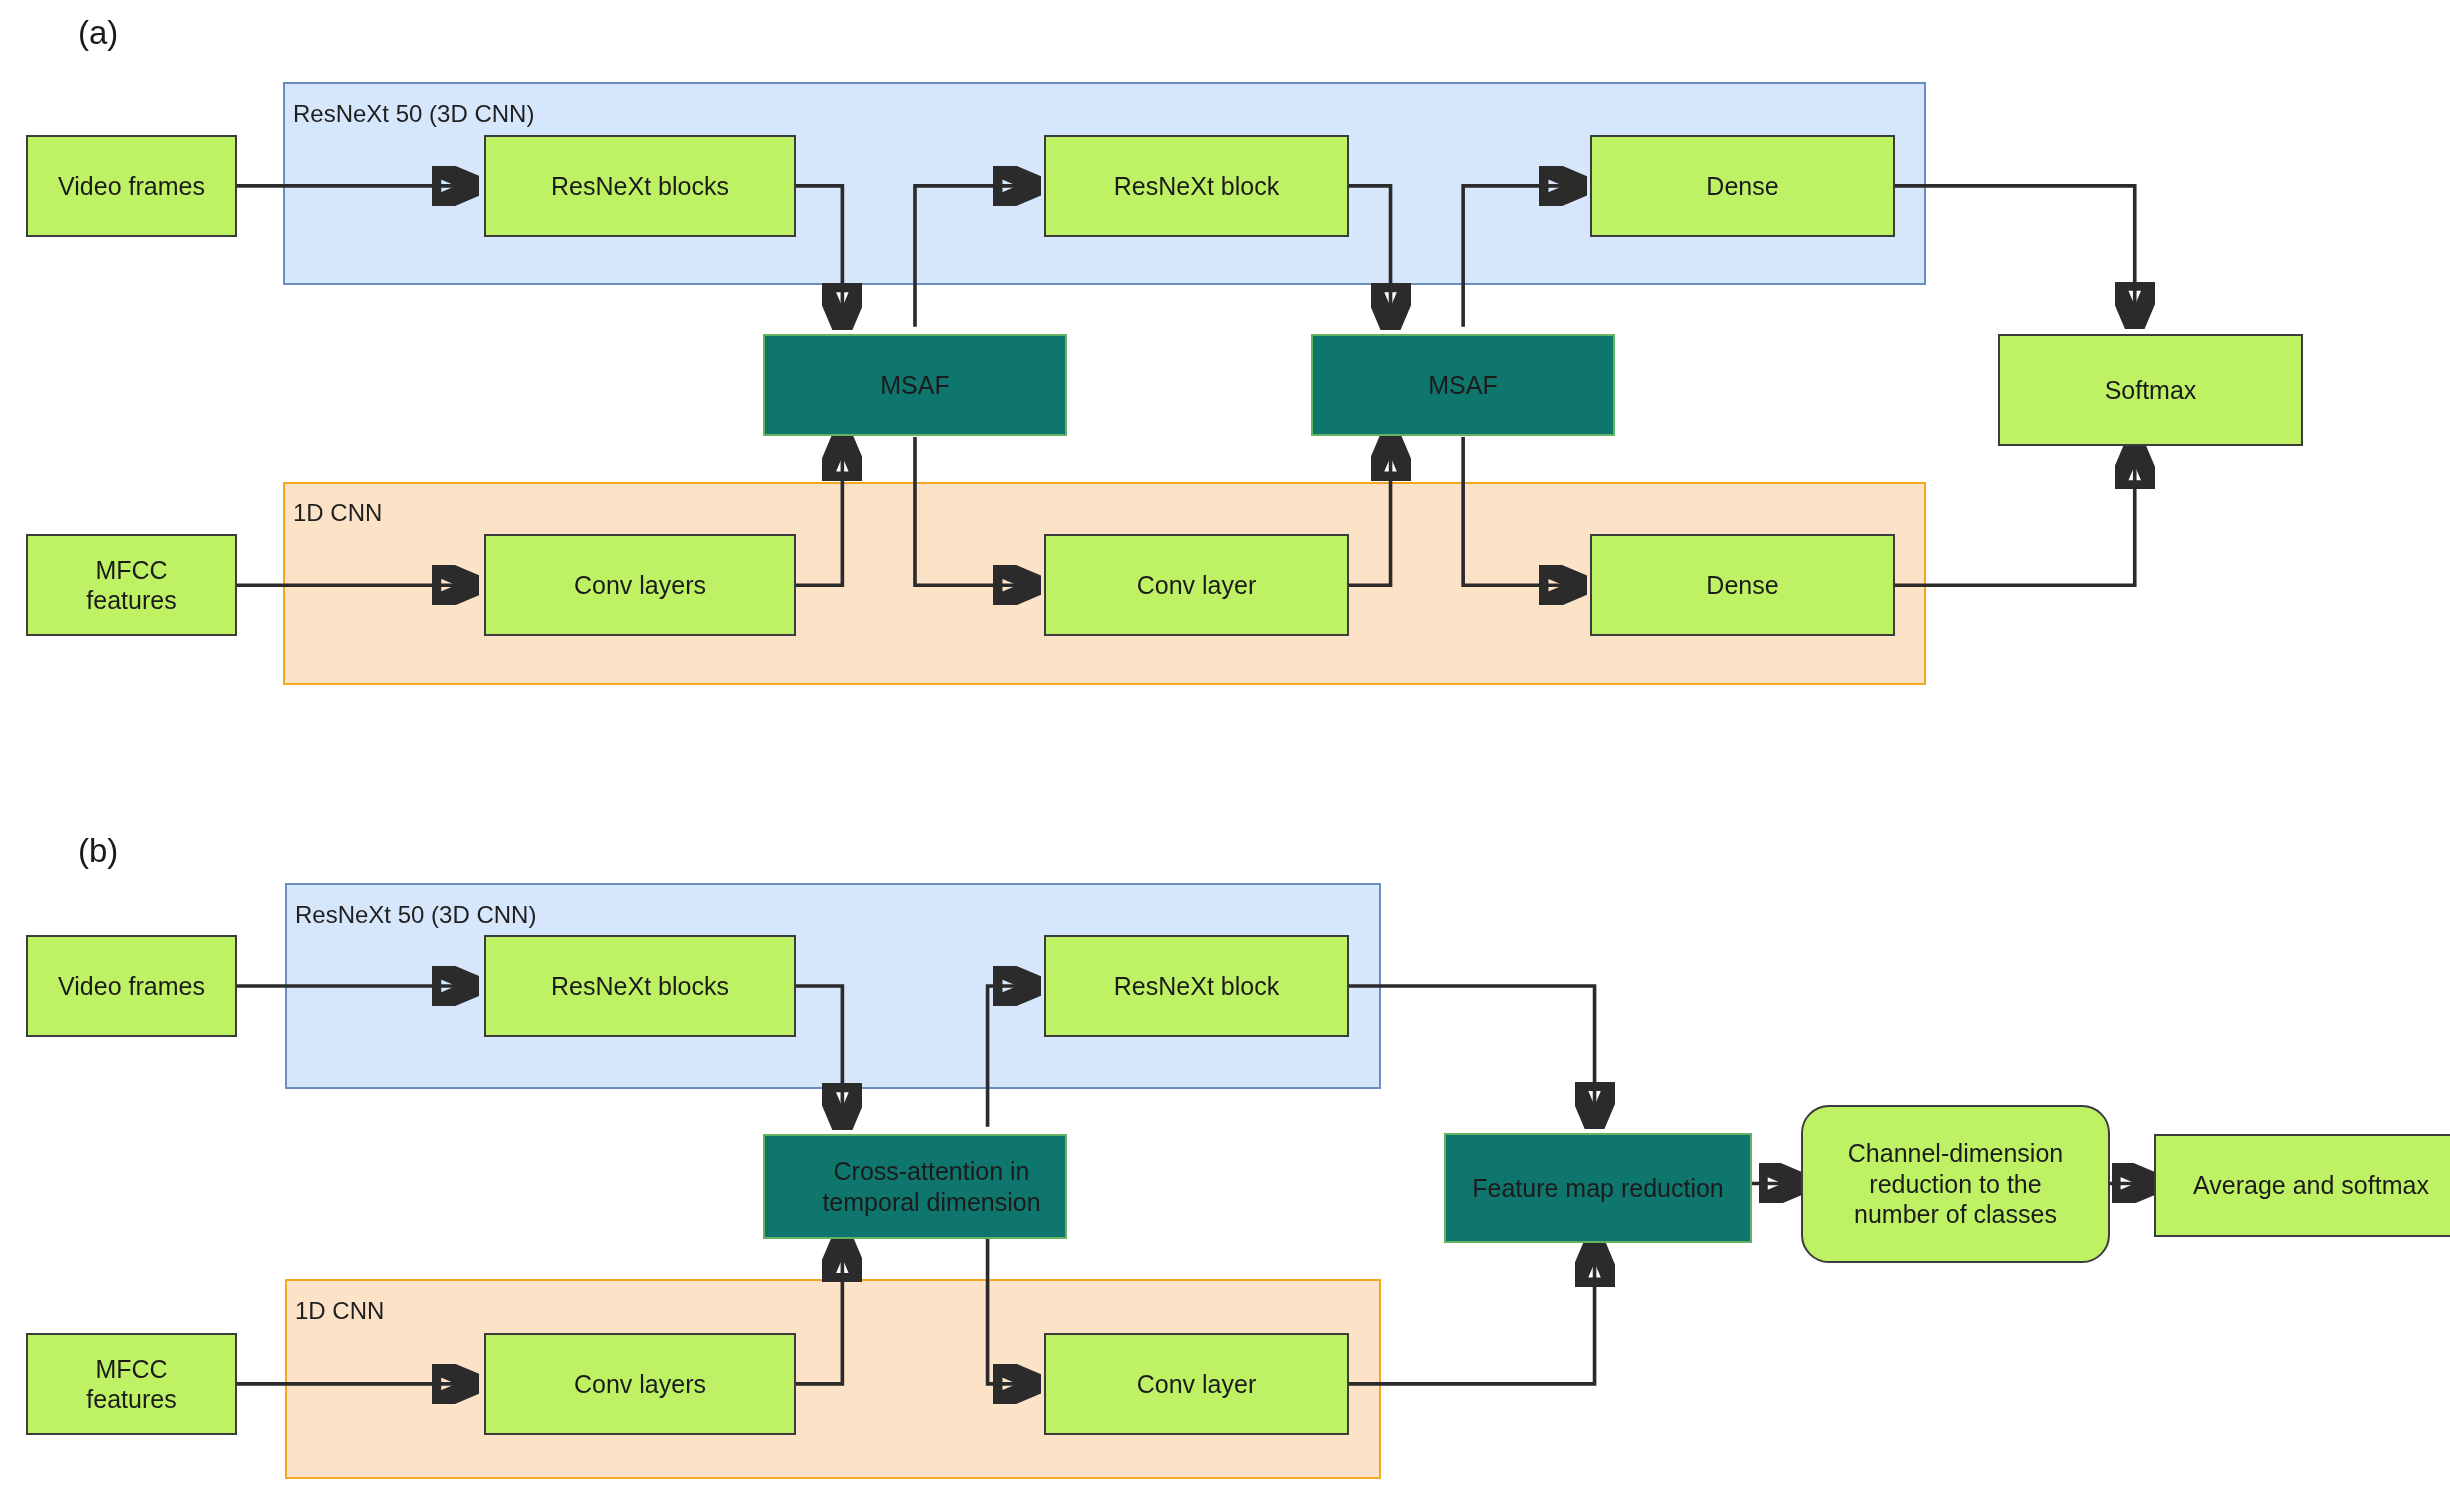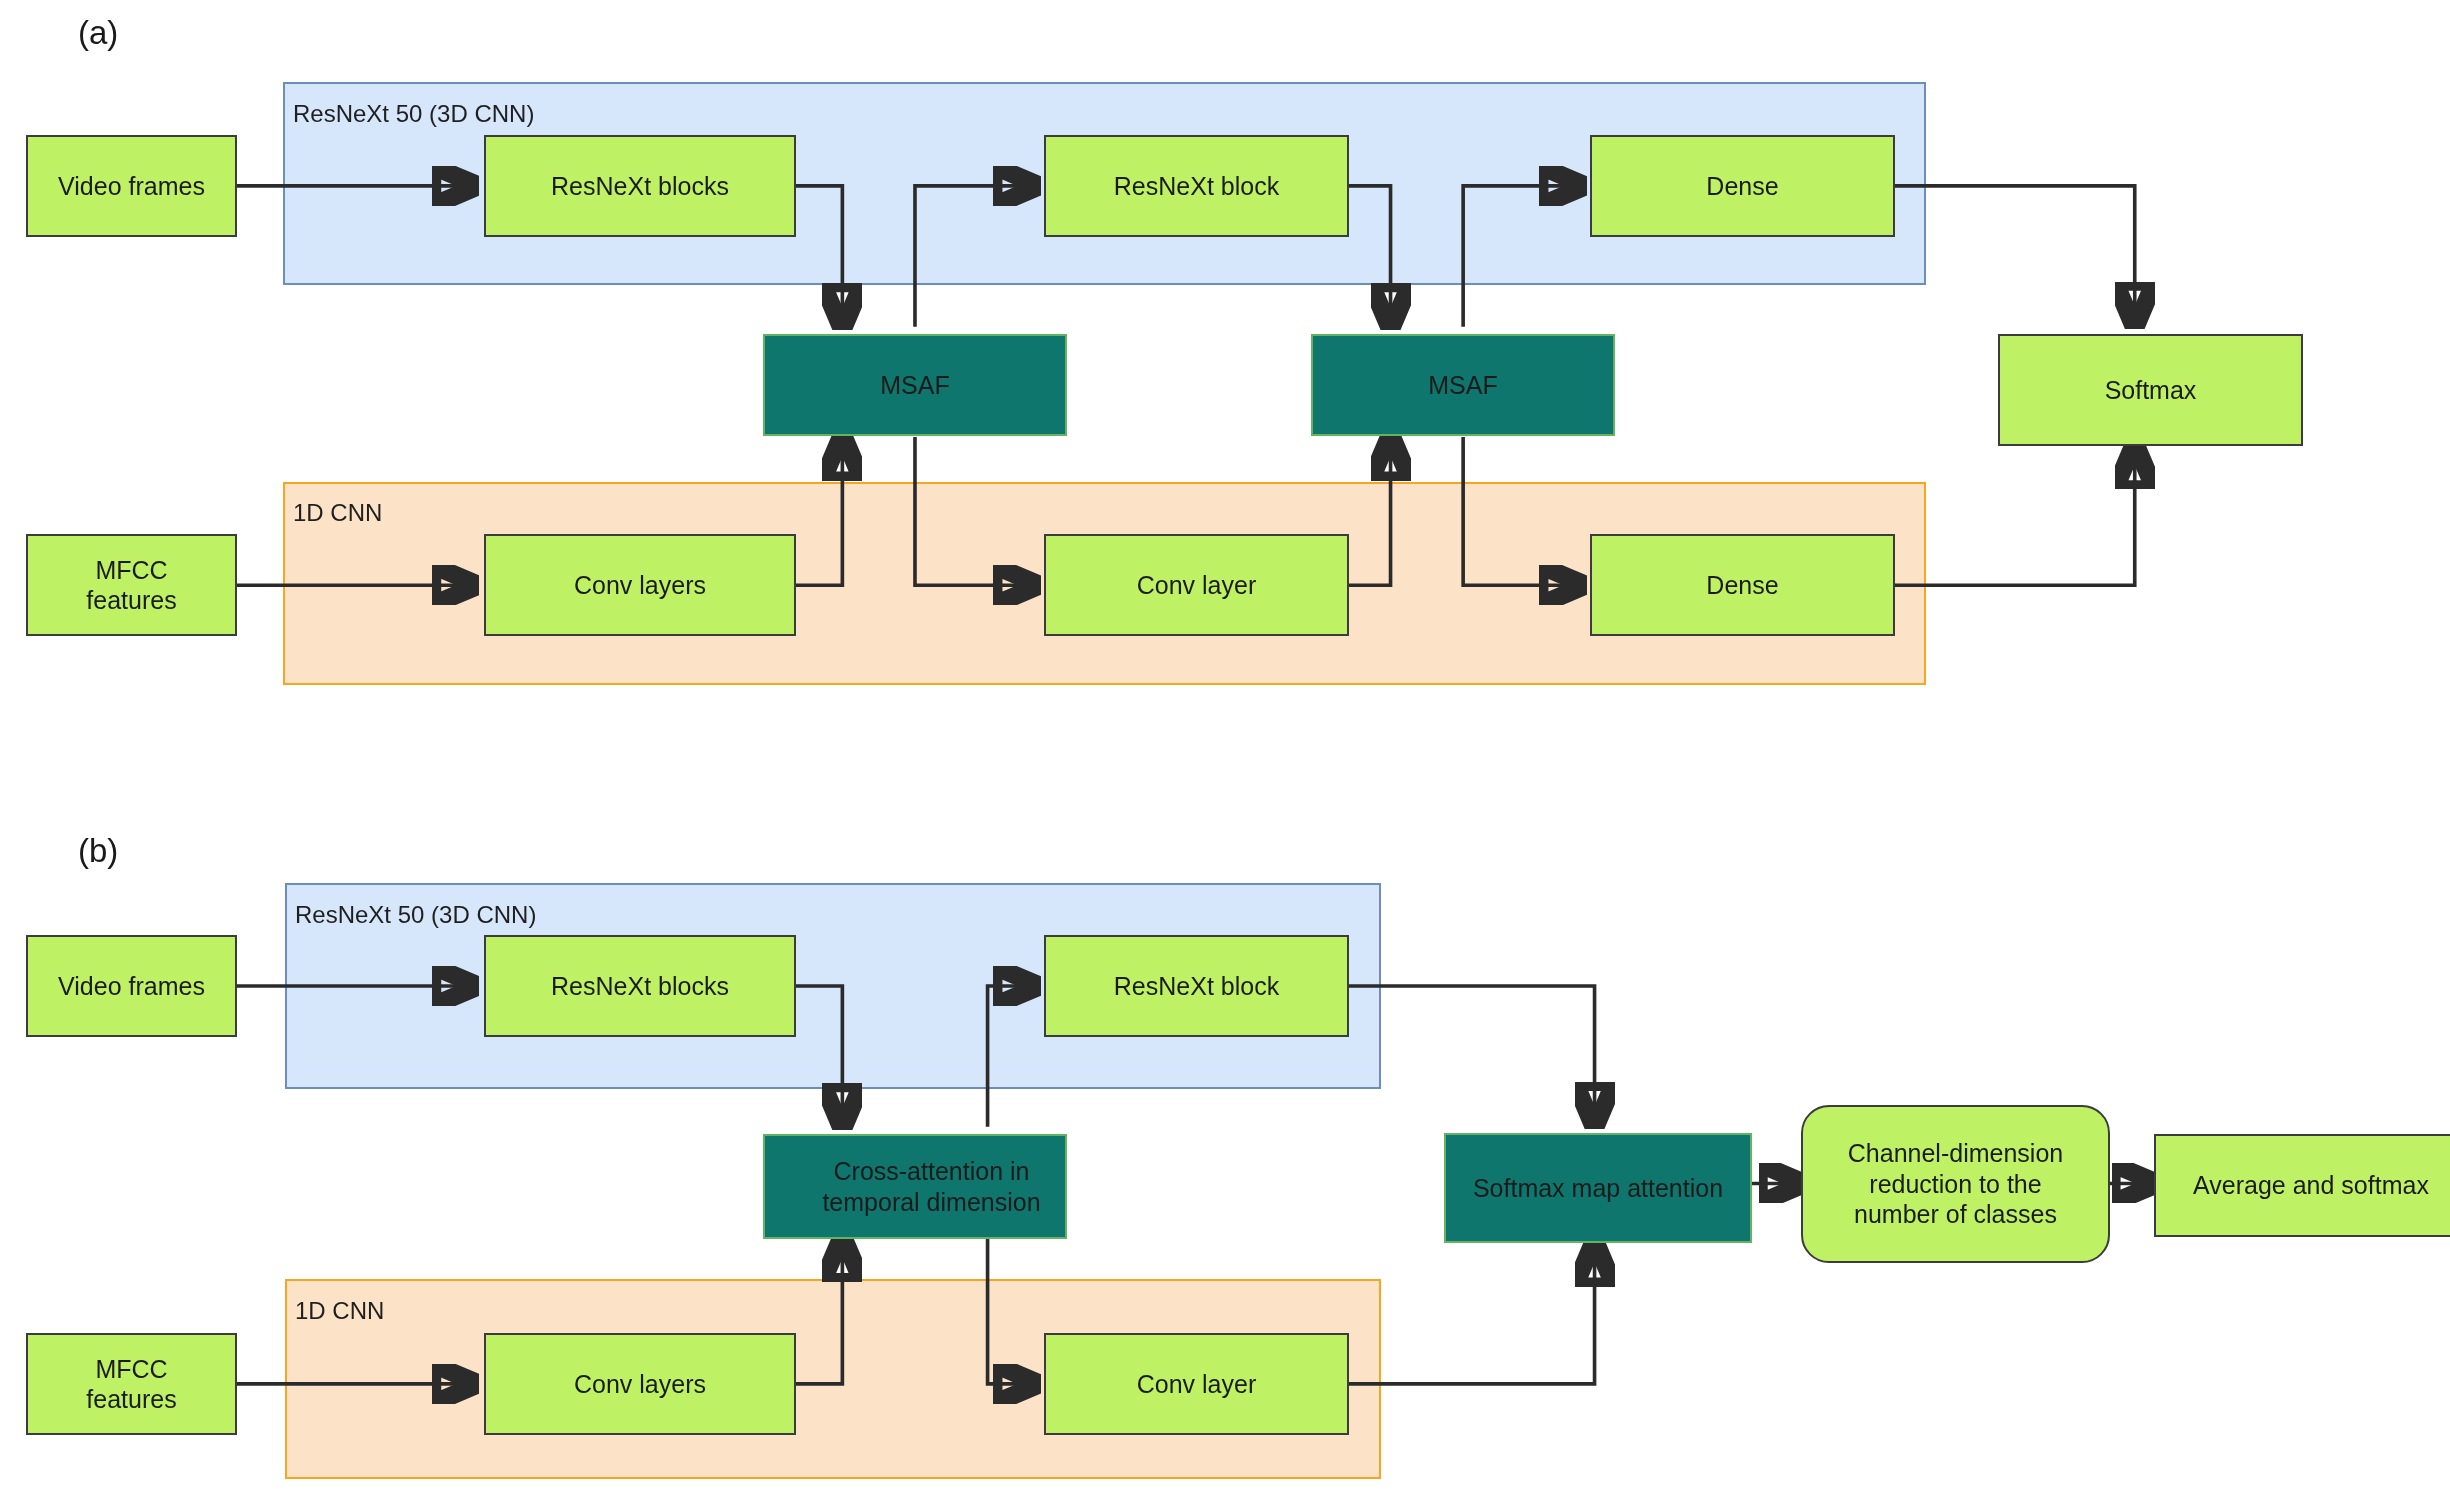--- a/index.html
+++ b/index.html
@@ -170,21 +170,21 @@
   </div>
   <div class="node" style="left:1044px;top:935px;width:305px;height:102px;">
     <span class="lbl">ResNeXt block</span>
   </div>
 
   <div class="node green" style="left:763px;top:1134px;width:304px;height:105px;padding-left:33px;">
     <span class="lbl">Cross-attention in
 temporal dimension</span>
   </div>
   <div class="node green" style="left:1444px;top:1133px;width:308px;height:110px;">
-    <span class="lbl">Softmax map attention</span>
+    <span class="lbl">Feature map reduction</span>
   </div>
   <div class="node" style="left:1801px;top:1105px;width:309px;height:158px;border-radius:28px;">
     <span class="lbl">Channel-dimension
 reduction to the
 number of classes</span>
   </div>
   <div class="node" style="left:2154px;top:1134px;width:314px;height:103px;">
     <span class="lbl">Average and softmax</span>
   </div>
 

